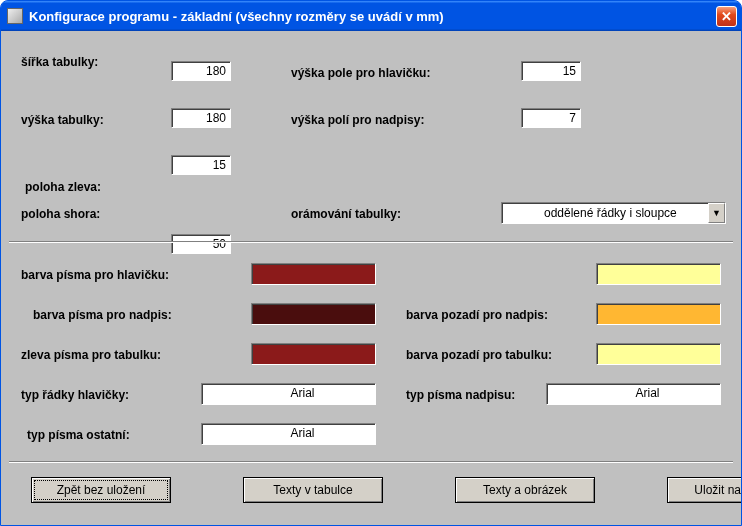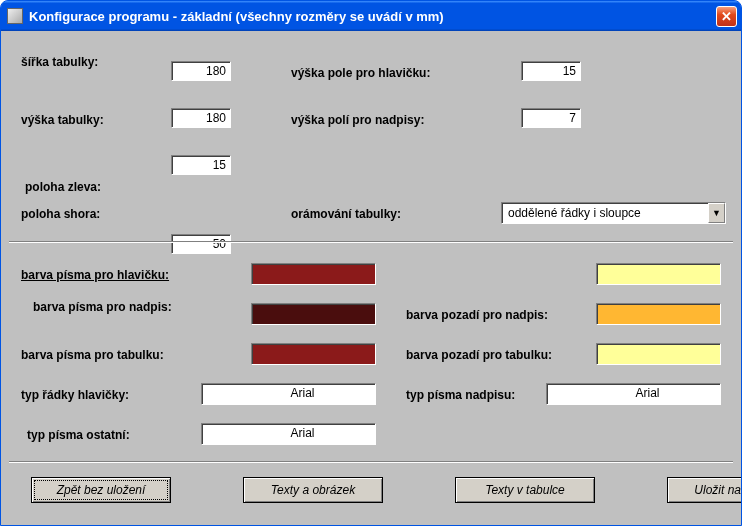--- a/index.html
+++ b/index.html
@@ -127,21 +127,20 @@
     flex: 0 0 140px;
     height: 26px;
     background: #d4d0c8;
     border: 1px solid #000;
     box-shadow: inset 1px 1px 0 #fff, inset -1px -1px 0 #808080;
     cursor: pointer;
     text-align: center;
     line-height: 22px;
     font-family: inherit;
     font-size: 12px;
-    font-style: italic;
   }
   .btn.focused { outline: 1px dotted #000; outline-offset: -4px; }
   .abs { position: absolute; }
 </style>
 </head>
 <body>
 
 <div class="window">
   <div class="titlebar">
     <div class="appicon"></div>
@@ -163,34 +162,34 @@
     <div class="abs label" style="left:20px; top:176px;">poloha shora:</div>
     <div class="abs field" style="left:170px; top:171px; width:60px;margin-top:32px;">50</div>
 
     <div class="abs label" style="left:290px; top:35px;">výška pole pro hlavičku:</div>
     <div class="abs field" style="left:520px; top:30px; width:60px;">15</div>
 
     <div class="abs label" style="left:290px; top:82px;">výška polí pro nadpisy:</div>
     <div class="abs field" style="left:520px; top:77px; width:60px;">7</div>
 
     <div class="abs label" style="left:290px; top:176px;">orámování tabulky:</div>
-    <div class="abs combo" style="left:500px; top:171px; width:225px;">
+    <div class="abs combo" style="left:500px; top:171px; width:225px;padding-left:36px;">
       <div class="combo-text">oddělené řádky i sloupce</div>
       <div class="combo-btn">▼</div>
     </div>
 
     <hr class="hr abs" style="left:8px; right:8px; top:210px;">
 
-    <div class="abs label" style="left:20px; top:237px;text-decoration:underline;">barva písma pro hlavičku:</div>
+    <div class="abs label" style="left:20px; top:237px;">barva písma pro hlavičku:</div>
     <div class="abs swatch" style="left: 250px; top: 232px; width: 125px; background-color: rgb(139, 26, 26);"></div>
 
-    <div class="abs label" style="left:20px; top:269px;padding-left:12px;">barva písma pro nadpis:</div>
+    <div class="abs label" style="left:20px; top:277px;padding-left:12px;">barva písma pro nadpis:</div>
     <div class="abs swatch" style="left: 250px; top: 272px; width: 125px; background-color: rgb(74, 13, 13);"></div>
 
-    <div class="abs label" style="left:20px; top:317px;">barva písma pro tabulku:</div>
+    <div class="abs label" style="left:20px; top:317px;">zleva písma pro tabulku:</div>
     <div class="abs swatch" style="left: 250px; top: 312px; width: 125px; background-color: rgb(139, 26, 26);"></div>
 
     <div class="abs swatch" style="left: 595px; top: 232px; width: 125px; background-color: rgb(255, 255, 153);"></div>
 
     <div class="abs label" style="left:405px; top:277px;">barva pozadí pro nadpis:</div>
     <div class="abs swatch" style="left: 595px; top: 272px; width: 125px; background-color: rgb(255, 183, 50);"></div>
 
     <div class="abs label" style="left:405px; top:317px;">barva pozadí pro tabulku:</div>
     <div class="abs swatch" style="left: 595px; top: 312px; width: 125px; background-color: rgb(255, 255, 153);"></div>
 
@@ -200,19 +199,19 @@
     <div class="abs label" style="left:405px; top:357px;">typ písma nadpisu:</div>
     <div class="abs typefield" style="left:545px; top:352px; width:175px;">Arial</div>
 
     <div class="abs label" style="left:26px; top:397px;">typ písma ostatní:</div>
     <div class="abs typefield" style="left:200px; top:392px; width:175px;">Arial</div>
 
     <hr class="hr abs" style="left:8px; right:8px; top:430px;">
 
     <div class="btnbar abs" style="left:0; right:0; top:430px;">
       <button class="btn focused">Zpět bez uložení</button>
+      <button class="btn">Texty v tabulce</button>
       <button class="btn">Texty a obrázek</button>
-      <button class="btn">Texty v tabulce</button>
       <button class="btn">Uložit nastavení</button>
     </div>
 
   </div>
 </div>
 
 </body></html>

